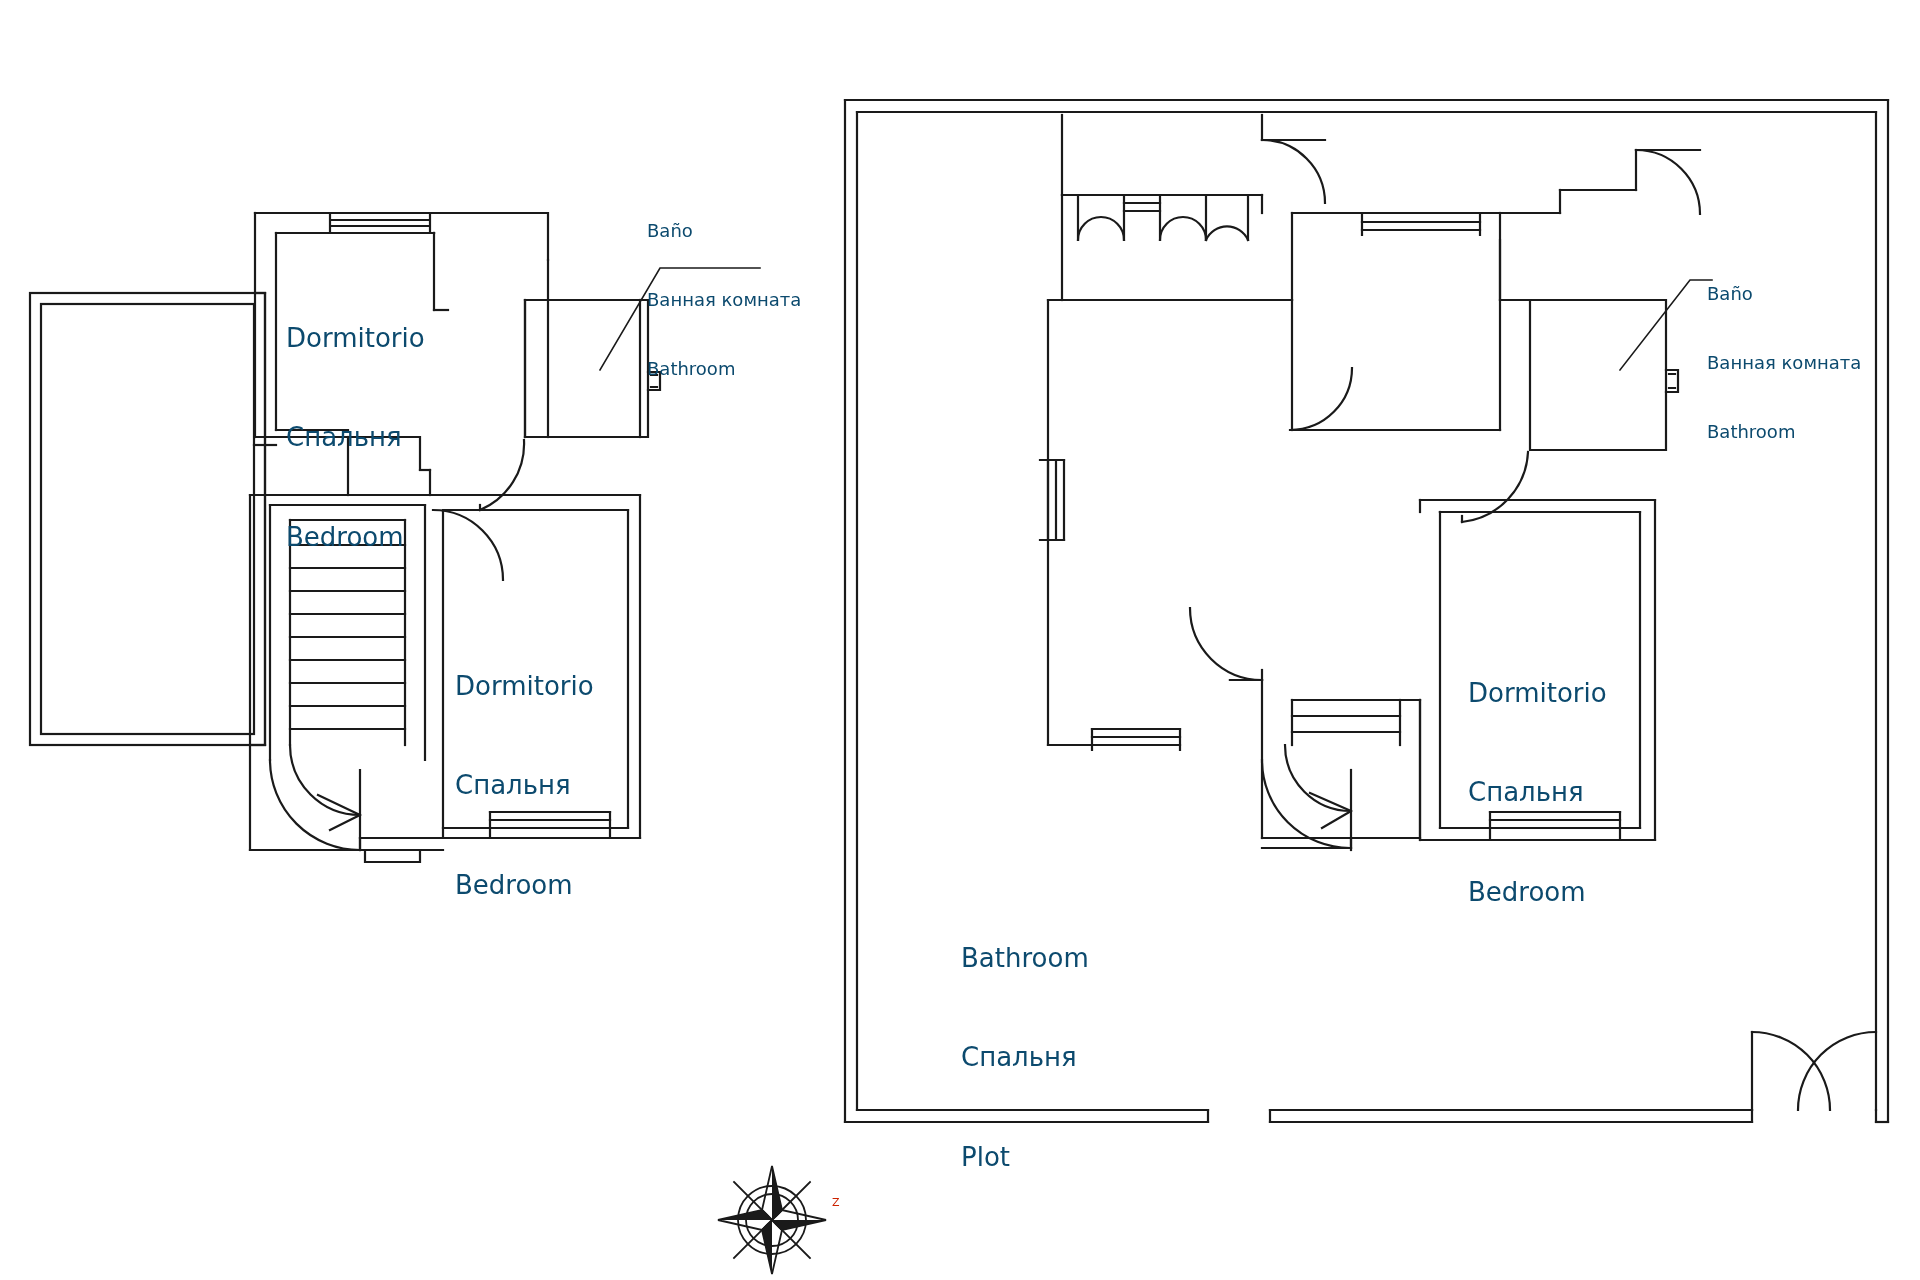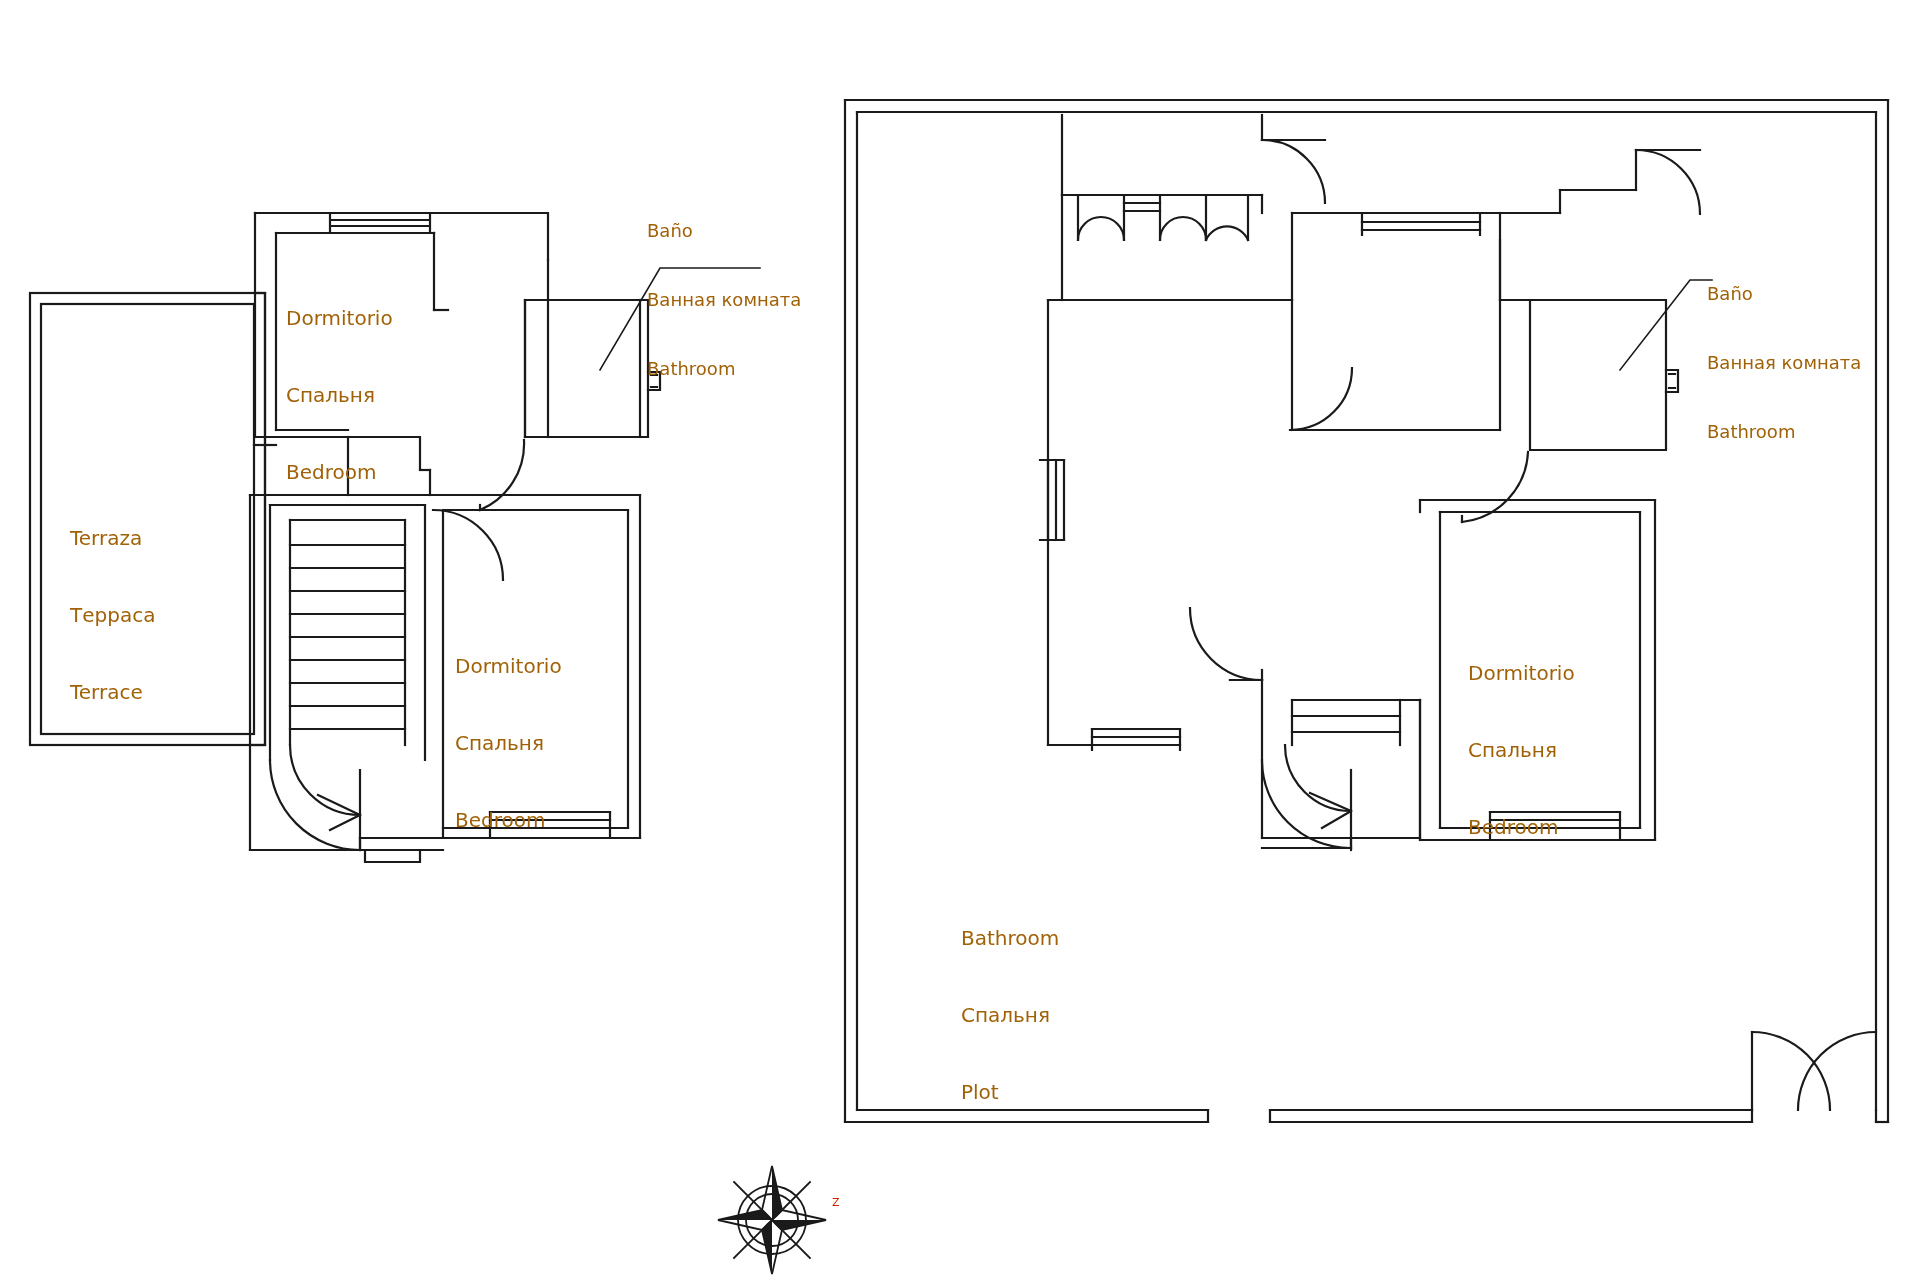--- a/index.html
+++ b/index.html
@@ -18,24 +18,24 @@
   #plan-root {
     position: absolute;
     left: 0; top: 0;
     width: 1920px;
     height: 1280px;
   }
   .label {
     position: absolute;
     white-space: pre;
     line-height: 1.28;
-    color: #a16207;
+    color: #0c4a6e;
   }
   .room-label {
-    font-size: 20px;
+    font-size: 26px;
   }
   .small-label {
     font-size: 18px;
   }
   .label span {
     display: block;
   }
   svg {
     display: block;
   }
@@ -310,25 +310,20 @@
     </g>
     <text x="832" y="1206" font-family="DejaVu Sans, sans-serif" font-size="11" fill="#cc2200">Z</text>
   </svg>
 
   <div class="label room-label" style="left:286px; top:255px;">
     <span>Dormitorio</span>
     <span>Спальня</span>
     <span>Bedroom</span>
   </div>
 
-  <div class="label room-label" style="left:70px; top:475px;">
-    <span>Terraza</span>
-    <span>Терраса</span>
-    <span>Terrace</span>
-  </div>
 
   <div class="label room-label" style="left:455px; top:603px;">
     <span>Dormitorio</span>
     <span>Спальня</span>
     <span>Bedroom</span>
   </div>
 
   <div class="label small-label" style="left:647px; top:173px;">
     <span>Baño</span>
     <span>Ванная комната</span>

